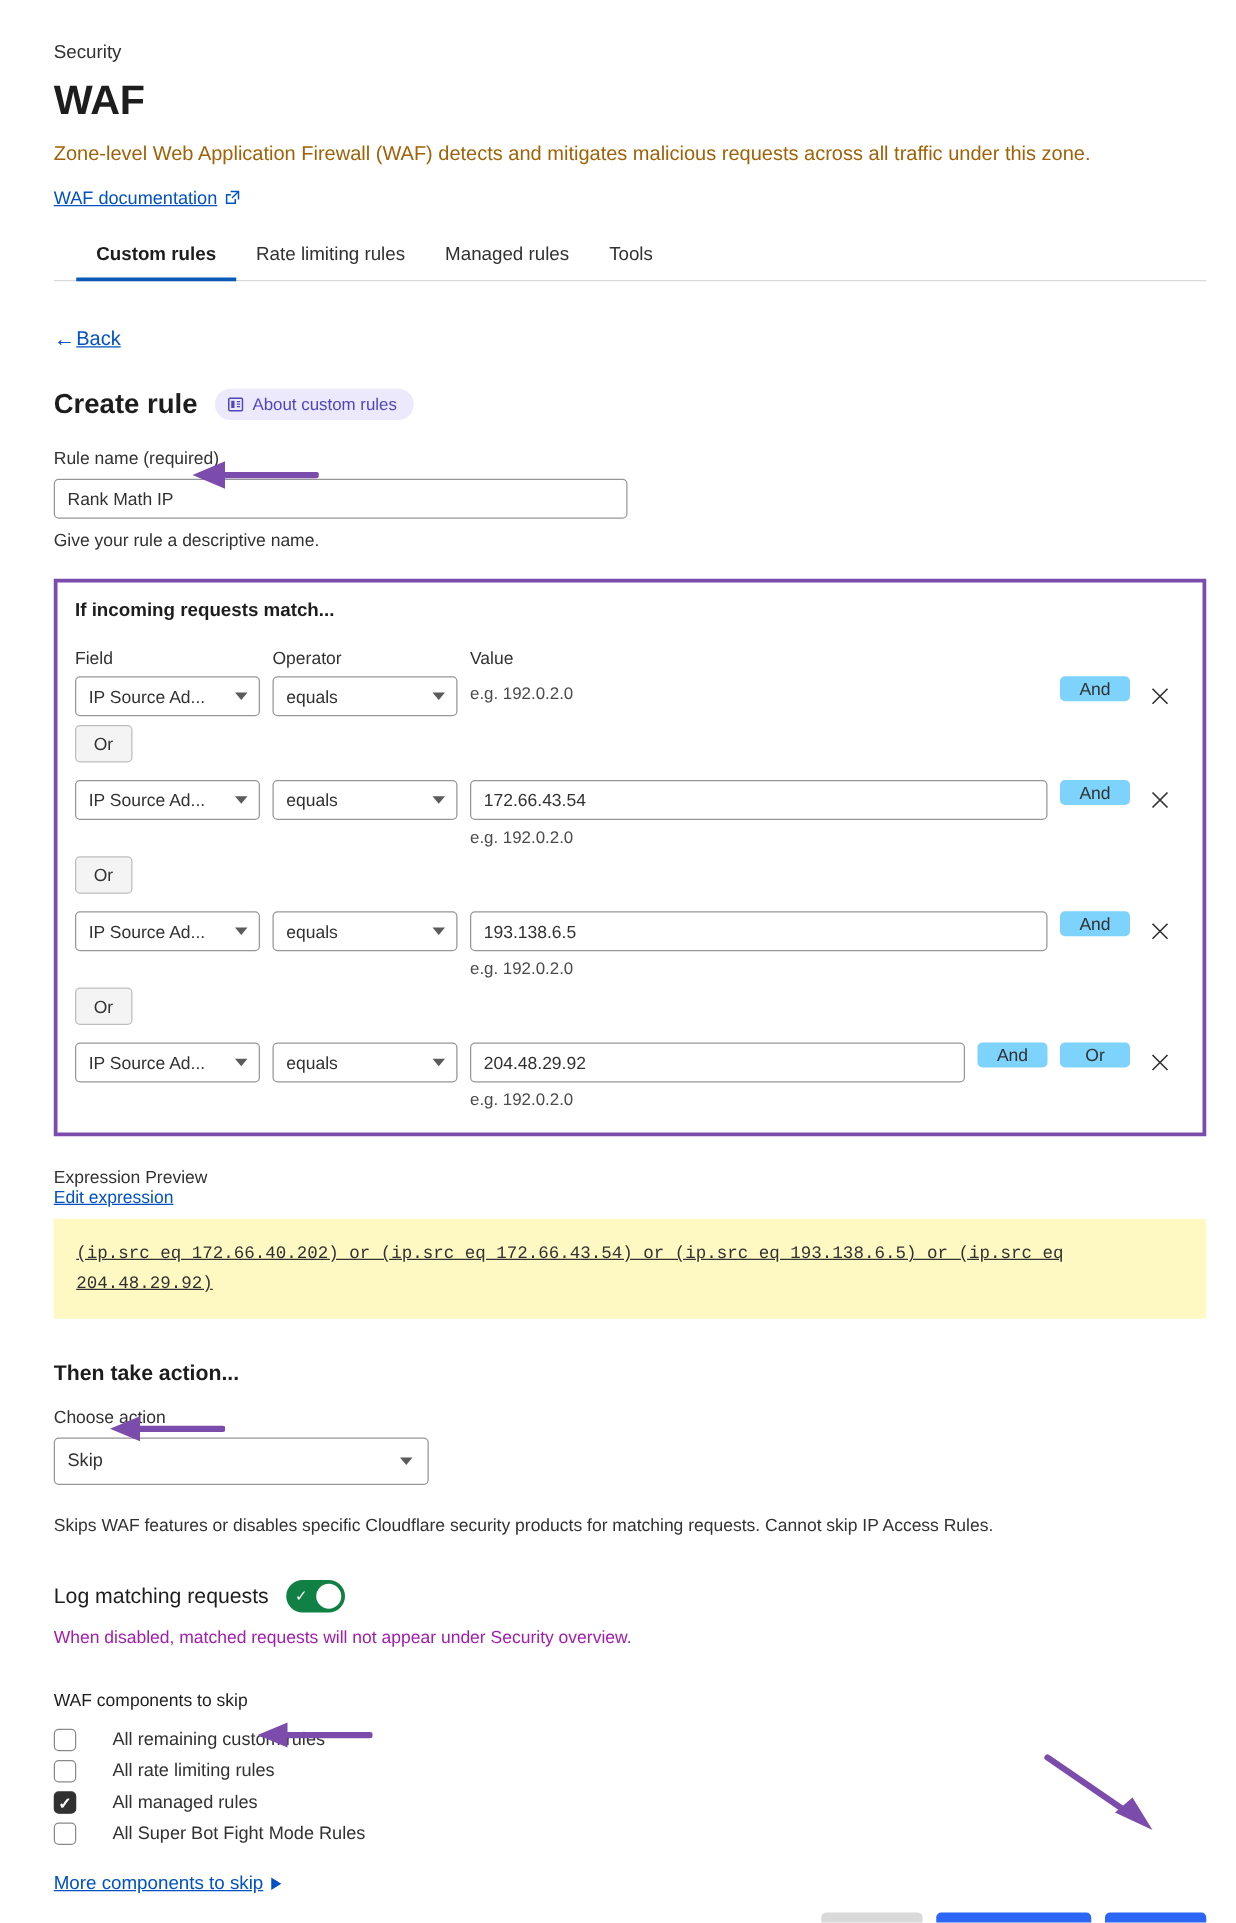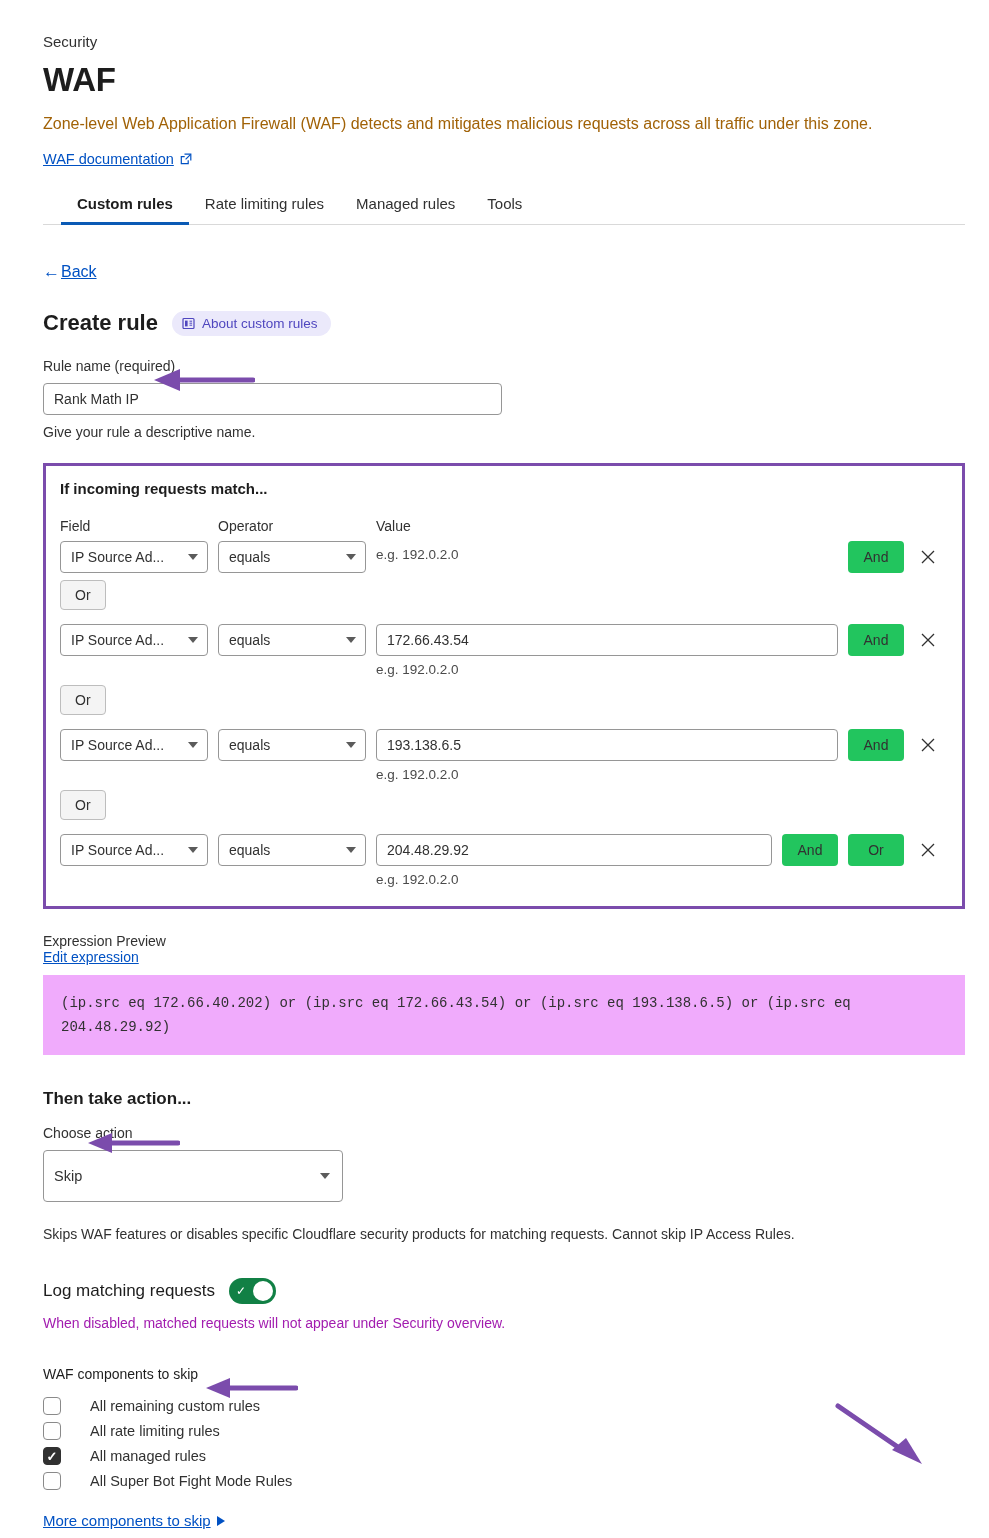--- a/index.html
+++ b/index.html
@@ -113,22 +113,22 @@
   }
   .gap { width: 10px; flex: none; }
   .val-wrap { display: flex; flex-direction: column; }
   .val-input {
     height: 32px; border: 1px solid #969696; border-radius: 4px; background: #fff;
     font-family: inherit; font-size: 14px; color: #313131; padding: 0 10px;
     outline: none;
   }
   .val-hint { font-size: 13.5px; color: #4a4a4a; margin-top: 6px; line-height: 16px; }
   .btn-gray {
-    height: 32px; min-width: 56px; padding: 0 14px;
-    background: #22c55e; border: none; border-radius: 4px;
+    height: 20px; min-width: 56px; padding: 0 14px;
+    background: #7dd3fc; border: none; border-radius: 4px;
     font-family: inherit; font-size: 14px; color: #313131; cursor: pointer;
     flex: none; display: flex; align-items: center; justify-content: center;
   }
   .x-btn {
     width: 32px; height: 32px; display: flex; align-items: center;
     justify-content: center; cursor: pointer; flex: none; margin-left: 8px;
   }
   .or-btn {
     height: 30px; padding: 0 14px; margin-top: 7px;
     background: #f4f4f4; border: 1px solid #bdbdbd; border-radius: 4px;
@@ -138,31 +138,31 @@
 
   
   .exp-head {
     display: flex; justify-content: space-between; align-items: baseline;
     margin-top: 24px;
     flex-direction: column;
   }
   .exp-label { font-size: 14px; color: #313131; }
   .exp-edit { font-size: 14px; color: #0051c3; text-decoration: underline; cursor: pointer; }
   .exp-body {
-    margin-top: 10px; background: #f0abfc; padding: 16px 18px;
+    margin-top: 10px; background: #fef9c3; padding: 16px 18px;
     font-family: "Liberation Mono", monospace; font-size: 14px;
-    color: #313131; line-height: 24px;
+    color: #313131; line-height: 24px; text-decoration: underline;
   }
 
   
   .sec-title {
     font-size: 17px; font-weight: bold; color: #1d1d1d; margin-top: 34px;
   }
   .action-select {
-    position: relative; width: 300px; height: 52px; margin-top: 8px;
+    position: relative; width: 300px; height: 38px; margin-top: 8px;
     border: 1px solid #969696; border-radius: 4px; background: #fff;
     display: flex; align-items: center; padding: 0 10px;
     font-size: 14.5px; color: #313131; cursor: pointer;
   }
   .action-select .caret {
     position: absolute; right: 12px; top: 50%; transform: translateY(-50%);
     width: 0; height: 0; border-left: 5px solid transparent;
     border-right: 5px solid transparent; border-top: 6px solid #5b5b5b;
   }
   .action-desc { font-size: 14px; color: #313131; margin-top: 23px; line-height: 18px; }

